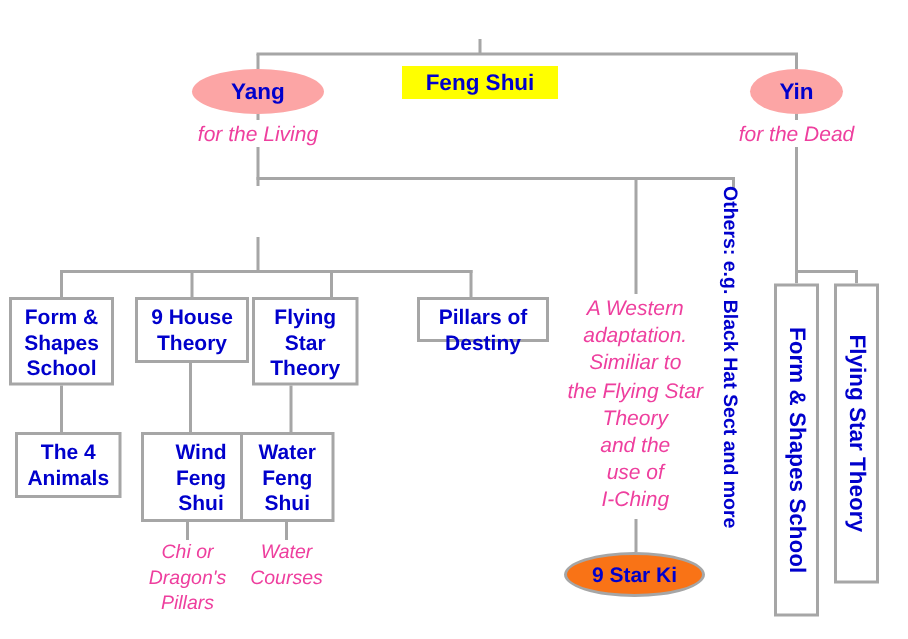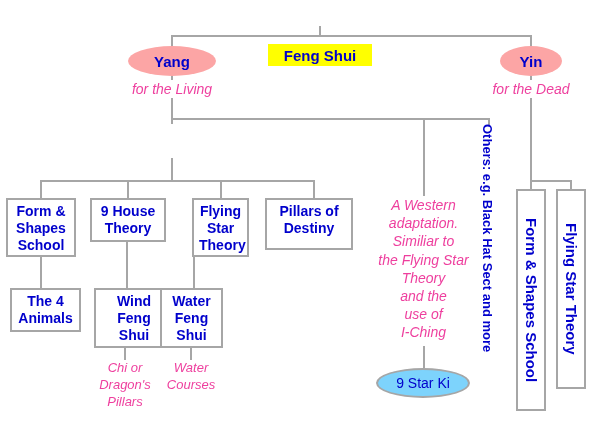--- a/index.html
+++ b/index.html
@@ -12,22 +12,22 @@
     position:absolute; background:#ffff00; color:#0000cc;
     font-weight:bold; font-size:15px;
     display:flex; align-items:center; justify-content:center;margin-top:40px;
   }
   .ellipse {
     position:absolute; background:#fca5a5; border-radius:50%;
     color:#0000cc; font-weight:bold; font-size:15px;
     display:flex; align-items:center; justify-content:center;
   }
   .oval-outline {
-    position:absolute; background:#7dd3fc; border:2px solid #a6a6a6; border-radius:50%;
-    color:#0000cc; font-weight:normal; font-size:14px;
+    position:absolute; background:#f97316; border:2px solid #a6a6a6; border-radius:50%;
+    color:#0000cc; font-weight:bold; font-size:14px;
     display:flex; align-items:center; justify-content:center;
   }
   .box {
     position:absolute; background:#fff; border:2px solid #a6a6a6;
     color:#0000cc; font-weight:bold; font-size:14px; line-height:1.2;
     padding:3px 5px; white-space:pre-line;text-align:center;
   }
   .vbox {
     position:absolute; background:#fff; border:2px solid #a6a6a6;
     display:flex; align-items:center; justify-content:center;
@@ -82,24 +82,24 @@
 
   <div class="pink" style="left:110px;top:80px;width:124px">for the Living</div>
   <div class="pink" style="left:478px;top:80px;width:106px">for the Dead</div>
 
 
   <div class="box" style="left:6px;top:198px;width:70px;height:59px">Form &amp;
 Shapes
 School</div>
   <div class="box" style="left:90px;top:198px;width:76px;height:44px">9 House
 Theory</div>
-  <div class="box" style="left:192px;top:198px;width:57px;height:59px">Flying
+  <div class="box" style="left:168px;top:198px;width:71px;height:59px">Flying
 Star
 Theory</div>
-  <div class="box" style="left:265px;top:198px;width:88px;height:52px">Pillars of
+  <div class="box" style="left:278px;top:198px;width:88px;height:30px">Pillars of
 Destiny</div>
 
   <div class="box" style="left:10px;top:288px;width:71px;height:44px">The 4
 Animals</div>
   <div class="box" style="left:94px;top:288px;width:80px;height:60px">Wind
 Feng
 Shui</div>
   <div class="box" style="left:160px;top:288px;width:63px;height:60px">Water
 Feng
 Shui</div>

